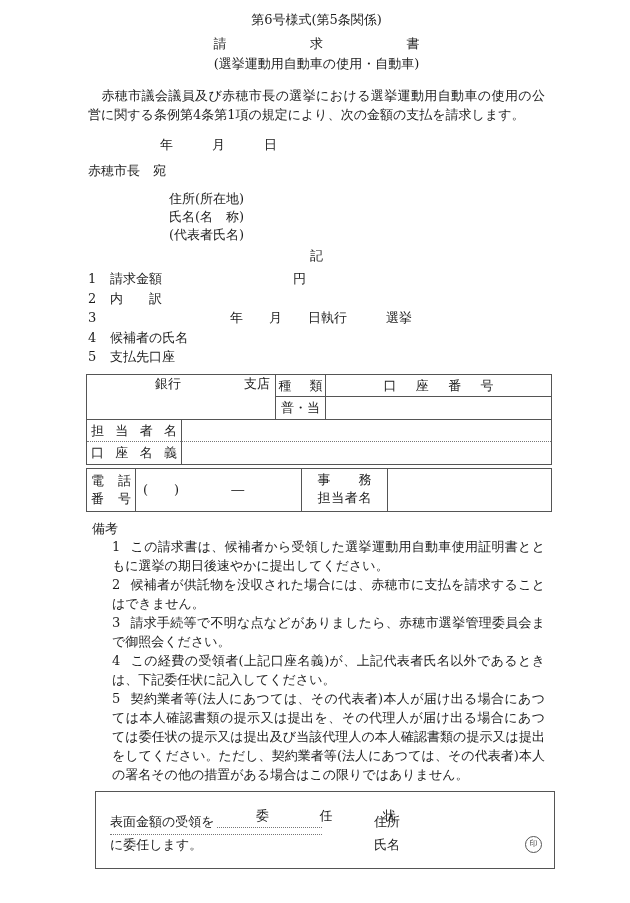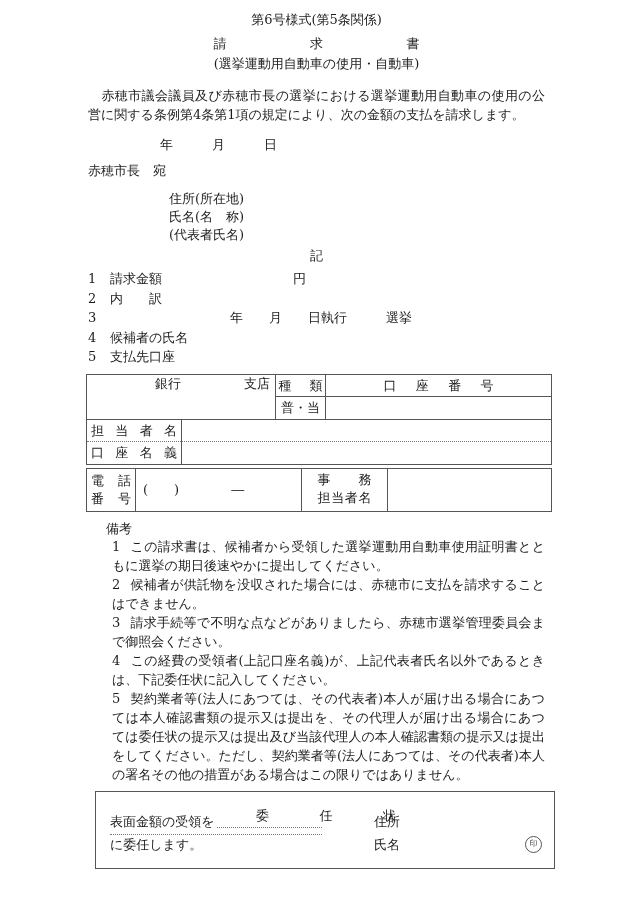--- a/index.html
+++ b/index.html
@@ -41,21 +41,21 @@
   .acct-bottom .cell{box-sizing:border-box;height:22px;display:flex;align-items:center;}
   .b-val{border-left:1px solid #555;}
   .dot-b{border-bottom:1px dotted #777;}
   .phone-tbl{display:grid;grid-template-columns:48px 166px 86px 1fr;margin-top:3px;}
   .phone-tbl .cell{box-sizing:border-box;height:42px;display:flex;flex-direction:column;justify-content:center;}
   .phone-tbl .cell+.cell{border-left:1px solid #555;}
   .pv{padding-left:7px;}
   .contact-note{margin-top:5px;margin-left:27px;}
   
   .remarks{margin-top:8px;}
-  .remarks-title{margin-left:18px;}
+  .remarks-title{margin-left:4px;}
   .note{margin-left:24px;width:433px;text-align:justify;line-height:19px;margin-top:0;}
   .note-no{margin-right:10px;}
   
   .pledge{position:relative;margin-left:7px;margin-top:7px;width:460px;height:78px;border:1px solid #555;box-sizing:border-box;}
   .pledge .p-title{position:absolute;left:160px;top:15px;width:140px;}
   .p-row1{position:absolute;left:14px;top:21px;width:212px;display:flex;}
   .dotfill{flex:1;border-bottom:1px dotted #777;margin-bottom:3px;margin-left:2px;}
   .p-dots2{position:absolute;left:14px;top:24px;width:212px;height:18px;border-bottom:1px dotted #777;}
   .p-line2{position:absolute;left:14px;top:44px;}
   .p-addr{position:absolute;left:278px;top:21px;}

